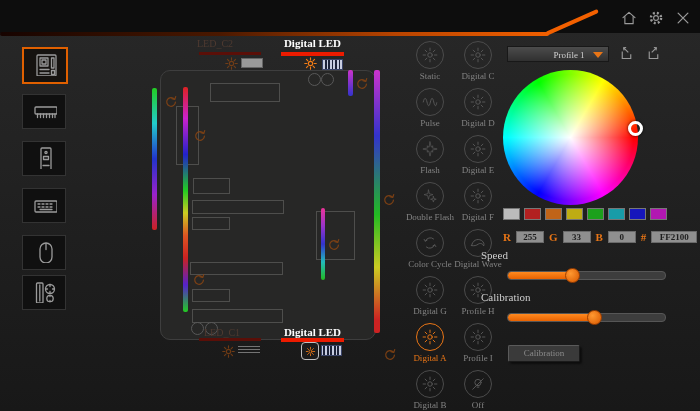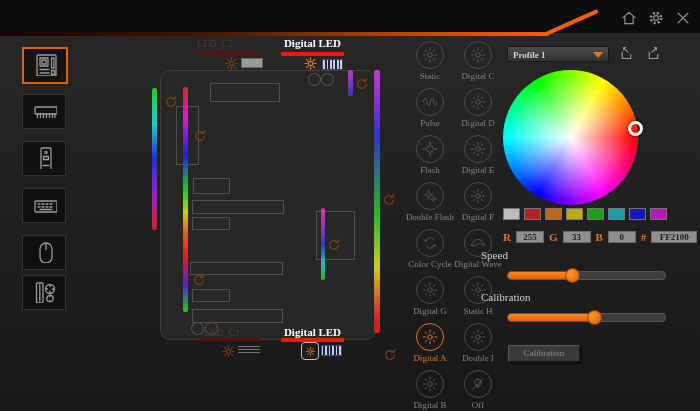--- a/index.html
+++ b/index.html
@@ -49,21 +49,21 @@
   .mode-circle{width:26px;height:26px;border:1px solid #4b4b4b;border-radius:50%;
     display:flex;align-items:center;justify-content:center;}
   .mode-circle svg{width:18px;height:18px;}
   .mode-label{font-size:9px;color:#828282;margin-top:2px;white-space:nowrap;}
   .mode.selected{color:var(--accent,#e87516);}
   .mode.selected .mode-circle{border-color:var(--accent,#e87516);}
   .mode.selected .mode-label{color:var(--accent,#e87516);}
   
   .dropdown{position:absolute;left:507px;top:46px;width:102px;height:16px;
     background:linear-gradient(#4c4c4c,#303030);border:1px solid #181818;cursor:pointer;
-    font-size:9px;color:#d2d2d2;line-height:16px;padding-left:5px;box-sizing:border-box;font-weight:bold;}
+    font-size:9px;color:#d2d2d2;line-height:16px;padding-left:22px;box-sizing:border-box;font-weight:normal;text-align:center;}
   .dd-arrow{position:absolute;right:5px;top:5px;width:0;height:0;
     border-left:5px solid transparent;border-right:5px solid transparent;border-top:6px solid var(--accent,#e87516);}
   .io-btn{position:absolute;top:45px;width:17px;height:17px;color:#9a9a9a;cursor:pointer;}
   .io-btn svg{width:17px;height:17px;}
   .wheel{position:absolute;left:503px;top:70px;width:135px;height:135px;border-radius:50%;cursor:crosshair;
     background:
       radial-gradient(circle,#fff 0%,rgba(255,255,255,.85) 10%,rgba(255,255,255,0) 66%),
       conic-gradient(from 0deg,#80ff00,#ffff00 30deg,#ff8000 60deg,#ff0000 90deg,#ff0080 120deg,
         #ff00ff 150deg,#8000ff 180deg,#0000ff 210deg,#0080ff 240deg,#00ffff 270deg,
         #00ff80 300deg,#00ff00 330deg,#80ff00 360deg);}
@@ -349,39 +349,39 @@
         </div>
         <div class="mode-label">Digital G</div>
       </div>
       <div class="mode">
         <div class="mode-circle">
           <svg viewBox="0 0 24 24" fill="none" stroke="currentColor" stroke-width="1.3" stroke-linecap="round" stroke-linejoin="round">
             <circle cx="12" cy="12" r="3"></circle>
             <path d="M12 2.8V6 M12 18V21.2 M2.8 12H6 M18 12H21.2 M5.5 5.5L7.8 7.8 M16.2 16.2L18.5 18.5 M18.5 5.5L16.2 7.8 M7.8 16.2L5.5 18.5"></path>
           </svg>
         </div>
-        <div class="mode-label">Static H</div>
+        <div class="mode-label">Profile H</div>
       </div>
       <div class="mode selected">
         <div class="mode-circle">
           <svg viewBox="0 0 24 24" fill="none" stroke="currentColor" stroke-width="1.3" stroke-linecap="round" stroke-linejoin="round">
             <circle cx="12" cy="12" r="3"></circle>
             <path d="M12 2.8V6 M12 18V21.2 M2.8 12H6 M18 12H21.2 M5.5 5.5L7.8 7.8 M16.2 16.2L18.5 18.5 M18.5 5.5L16.2 7.8 M7.8 16.2L5.5 18.5"></path>
           </svg>
         </div>
         <div class="mode-label">Digital A</div>
       </div>
       <div class="mode">
         <div class="mode-circle">
           <svg viewBox="0 0 24 24" fill="none" stroke="currentColor" stroke-width="1.3" stroke-linecap="round" stroke-linejoin="round">
             <circle cx="12" cy="12" r="3"></circle>
             <path d="M12 2.8V6 M12 18V21.2 M2.8 12H6 M18 12H21.2 M5.5 5.5L7.8 7.8 M16.2 16.2L18.5 18.5 M18.5 5.5L16.2 7.8 M7.8 16.2L5.5 18.5"></path>
           </svg>
         </div>
-        <div class="mode-label">Double I</div>
+        <div class="mode-label">Profile I</div>
       </div>
       <div class="mode">
         <div class="mode-circle">
           <svg viewBox="0 0 24 24" fill="none" stroke="currentColor" stroke-width="1.3" stroke-linecap="round" stroke-linejoin="round">
             <circle cx="12" cy="12" r="3"></circle>
             <path d="M12 2.8V6 M12 18V21.2 M2.8 12H6 M18 12H21.2 M5.5 5.5L7.8 7.8 M16.2 16.2L18.5 18.5 M18.5 5.5L16.2 7.8 M7.8 16.2L5.5 18.5"></path>
           </svg>
         </div>
         <div class="mode-label">Digital B</div>
       </div>

